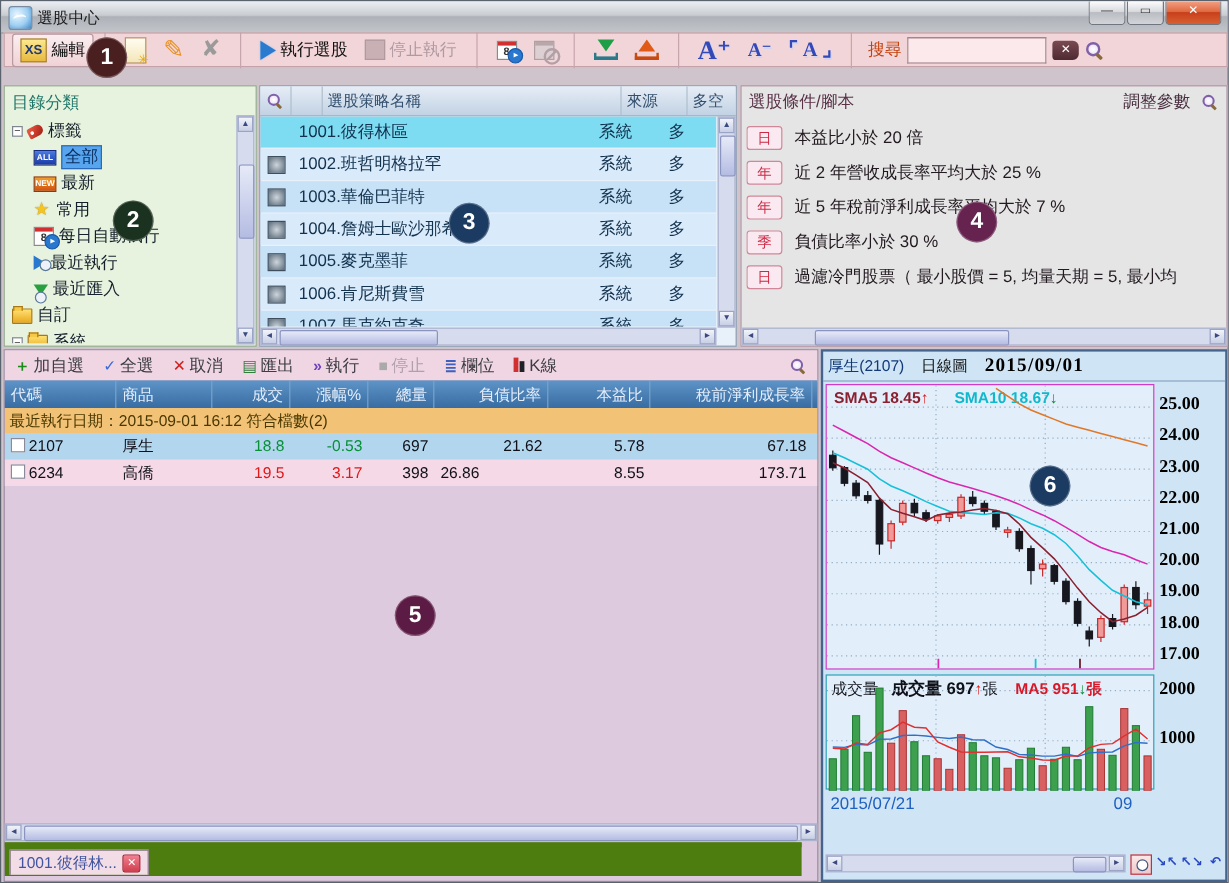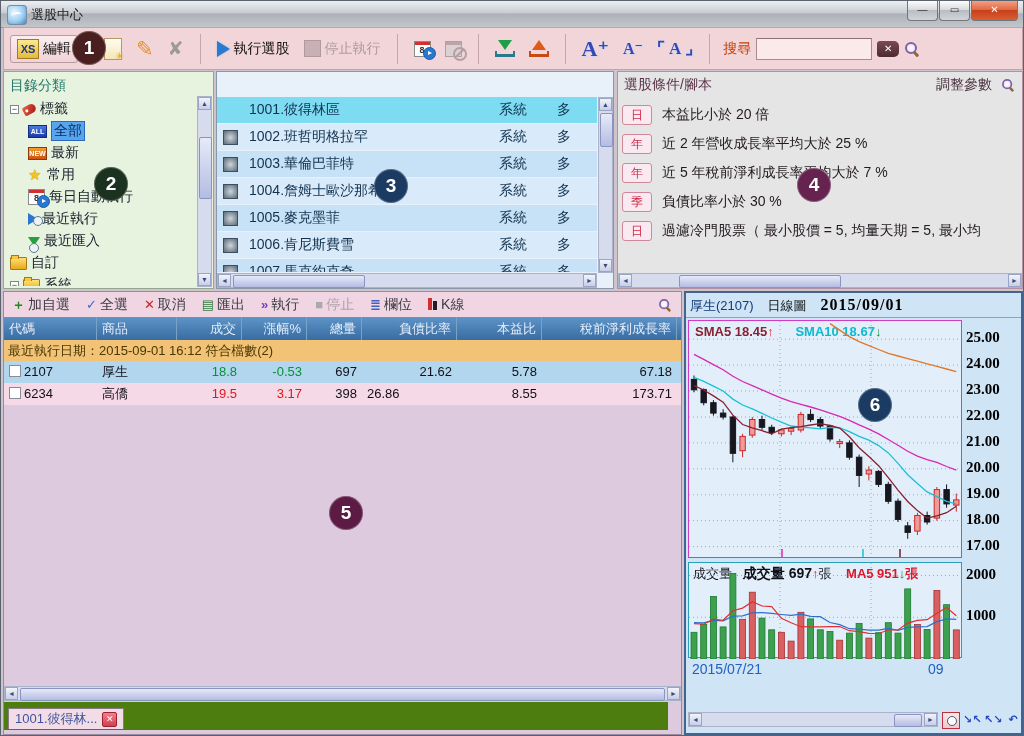--- a/index.html
+++ b/index.html
@@ -10,21 +10,21 @@
   .appicon{position:absolute;left:6px;top:4px;width:18px;height:18px;border-radius:3px;border:1px solid #7a8aa0;
     background:radial-gradient(circle at 35% 35%,#eaf6ff,#9fd0f2 55%,#3d86c8);}
   .appicon::after{content:"";position:absolute;left:3px;top:6px;width:11px;height:5px;border-radius:50%;
     border-top:2px solid #ffffff;transform:rotate(-8deg);}
   .wtitle{position:absolute;left:30px;top:5px;font-size:13px;color:#1a1a1a;}
   .winbtns{position:absolute;right:5px;top:0;display:flex;}
   .wbtn{width:29px;height:19px;margin-left:1px;border:1px solid #70767e;border-top:none;border-radius:0 0 4px 4px;
     background:linear-gradient(#fdfdfd,#d8dade 45%,#b9bcc2 50%,#d2d4d8);color:#333;font-size:10px;line-height:17px;text-align:center;}
   .wbtn.close{width:45px;background:linear-gradient(#f2a083,#e06a42 45%,#c8401c 50%,#d95f31);color:#fff;font-weight:bold;}
   
-  .toolbar{position:absolute;left:2px;top:26px;width:1020px;height:43px;background:#f2d5d8;
+  .toolbar{position:absolute;left:2px;top:26px;width:1020px;height:29px;background:#f2d5d8;
     border:1px solid #c4a2a8;box-sizing:border-box;display:flex;align-items:center;}
   .sep{width:1px;height:30px;background:#c7a5ac;margin:0 9px;}
   .tbtn{display:flex;align-items:center;gap:4px;padding:3px 6px;border:1px solid transparent;border-radius:3px;font-size:14px;color:#111;}
   .tbtn.raised{border:1px solid #b89aa2;background:linear-gradient(#fbeef0,#f0d2d6);}
   .xsbox{display:inline-block;width:20px;height:18px;background:linear-gradient(#fce98e,#e8b93e);
     border:1px solid #a07a20;color:#203a78;font-weight:bold;font-size:11px;line-height:18px;text-align:center;}
   .ic-page{position:relative;width:16px;height:20px;background:linear-gradient(#fffdf2,#f4e6b8);border:1px solid #b89860;}
   .ic-page::after{content:"✳";position:absolute;right:-3px;bottom:-4px;color:#e8a818;font-size:11px;}
   .ic-pencil{font-size:21px;color:#e89020;transform:rotate(0deg);line-height:18px;}
   .ic-del{font-size:19px;color:#9a9a9a;font-weight:bold;line-height:18px;}
@@ -284,20 +284,29 @@
         </div>
       </div>
     <div class="vscroll" style="right:1px;top:24px;bottom:1px;">
       <span class="sbtn" style="top:0;left:0;">▲</span>
       <span class="sthumb" style="left:1px;top:40px;width:11px;height:60px;"></span>
       <span class="sbtn" style="bottom:0;left:0;">▼</span>
     </div>
   </div>
 
   <div class="panel p-mid">
+    <div class="s-headrow">
+      <span class="s-hcell" style="width:26px;justify-content:center;">
+          <span class="mag small"></span>
+        </span>
+      <span class="s-hcell" style="width:26px;"></span>
+      <span class="s-hcell" style="width:250px;">選股策略名稱</span>
+      <span class="s-hcell" style="width:55px;">來源</span>
+      <span class="s-hcell" style="width:40px;border-right:none;">多空</span>
+    </div>
     <div class="s-rows" id="strategyRows">
         <div class="s-row sel">
           <span class="s-c0"></span>
           <span class="s-name">1001.彼得林區</span>
           <span class="s-src">系統</span>
           <span class="s-side">多</span>
         </div>
         <div class="s-row alt1">
           <span class="s-c0">
             <span class="sqbtn"></span>

